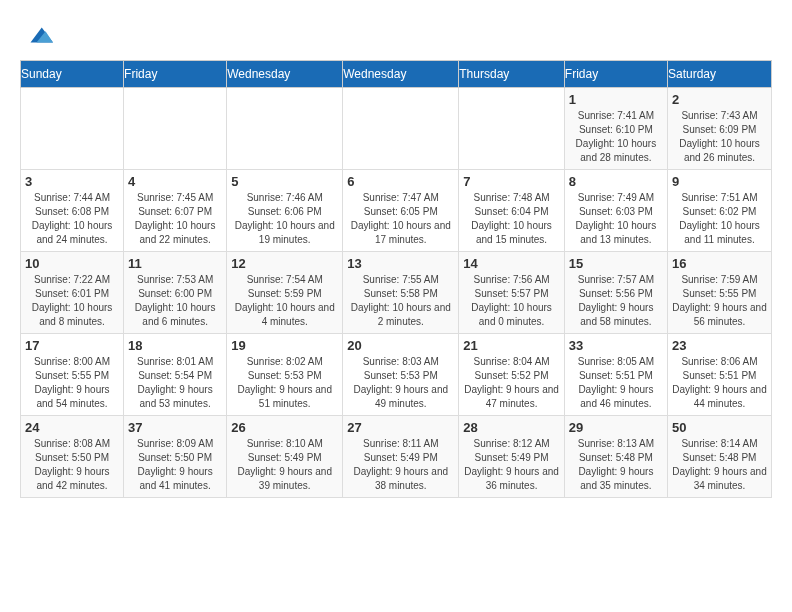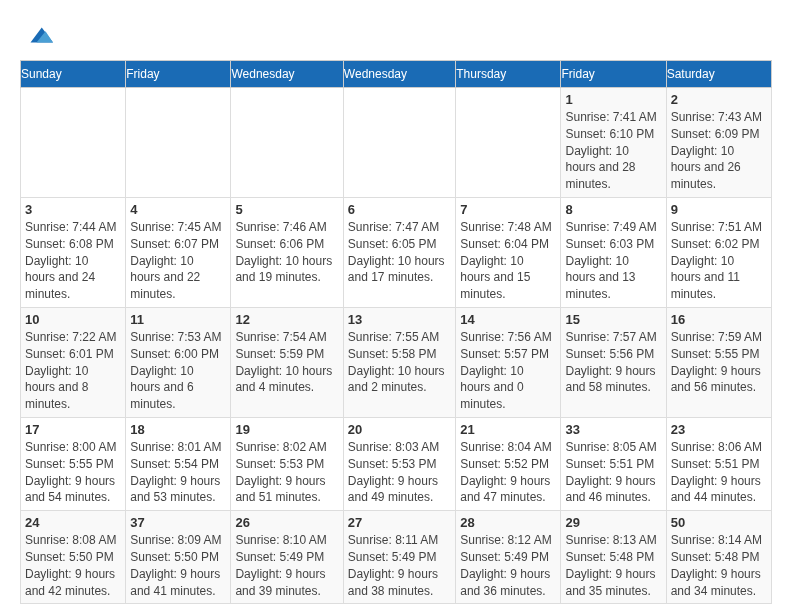--- a/index.html
+++ b/index.html
@@ -71,23 +71,24 @@
     }
     tbody tr:nth-child(odd) td {
       background: #f9f9f9;
     }
     .day-number {
       font-size: 13px;
       font-weight: bold;
       margin-bottom: 2px;
     }
     .day-info {
-      font-size: 12px;
+      font-size: 10px;
       line-height: 1.4;
       color: #444;
+      text-align: center;
     }
     .empty-cell {
       background: #fff !important;
     }
   </style>
 </head>
 <body>
 
 <div class="header-section">
   <div class="logo">

